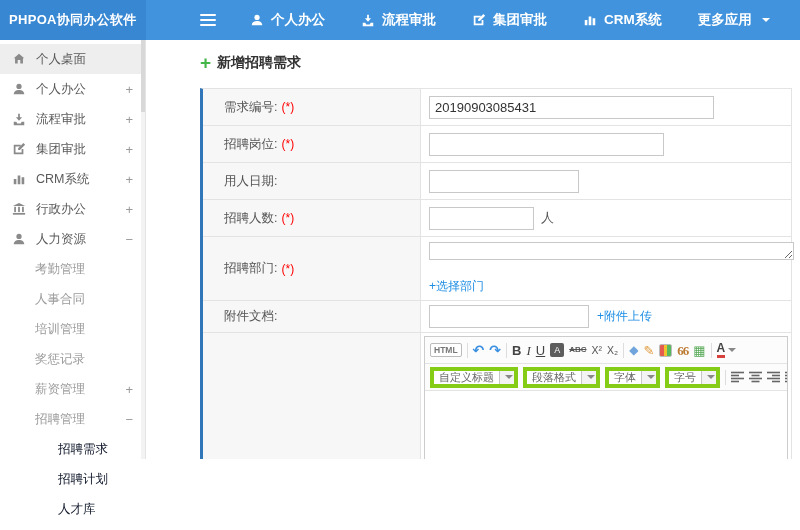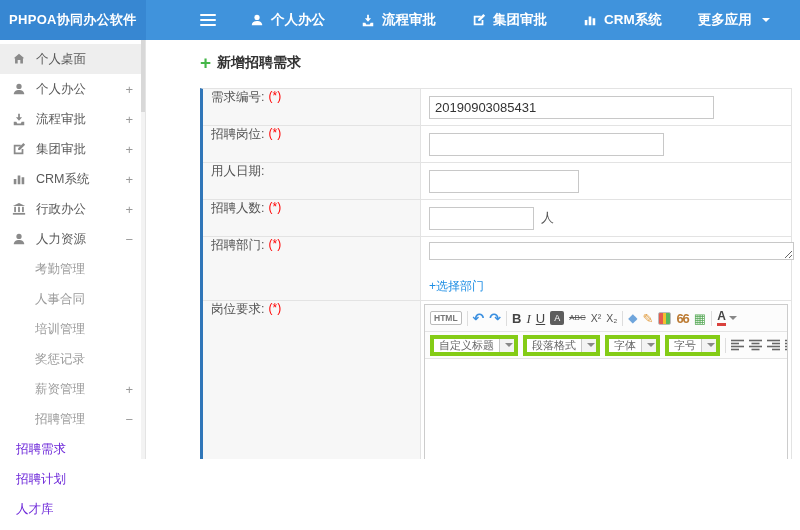--- a/index.html
+++ b/index.html
@@ -28,37 +28,37 @@
   
   .sidebar{width:146px;flex:0 0 146px;border-right:1px solid #e4e4e4;background:#fff;
     padding-top:4px;position:relative}
   .sitem{height:30px;display:flex;align-items:center;padding:0 12px;font-size:12.5px;
     color:#5a5a5a;cursor:pointer}
   .sitem.active{background:#eeeeee}
   .sicon{width:15px;margin-right:9px;display:flex}
   .sicon svg{fill:#8a8a8a}
   .stoggle{margin-left:auto;color:#999;font-size:13px}
   .sitem.lvl1{padding-left:35px;color:#9b9b9b}
-  .sitem.lvl2{padding-left:16px;color:#6d28d9}
+  .sitem.lvl2{padding-left:58px;color:#0f172a}
   .sscroll{position:absolute;top:0;right:0;width:4px;height:100%;background:#f3f3f3}
   .sthumb{width:4px;height:72px;background:#d8d8d8}
 
   
   .content{flex:1;overflow:hidden;background:#fff}
   .title-row{display:flex;align-items:center;margin:14px 0 0 54px}
   .plus{color:#45b649;font-size:19px;font-weight:bold;margin-right:6px;line-height:14px}
   .page-title{font-size:14px;color:#333;font-weight:bold}
 
   
   .form{margin:16px 0 0 54px;width:592px;border:1px solid #e3e3e3;border-left:3px solid #3076b8}
   .frow{display:flex;border-bottom:1px solid #e3e3e3}
   .frow:last-child{border-bottom:none}
   .r-std{height:37px}.r6{height:32px}.r-dept{height:64px}.r-editor{height:336px}
   .flabel{flex:0 0 218px;width:218px;background:#f7f7f7;border-right:1px solid #e3e3e3;
-    display:flex;padding-left:8px;font-size:12.5px;color:#555}
+    display:flex;align-items:center;padding-left:21px;font-size:12.5px;color:#555}
   .req{color:#f00;margin-left:4px;font-size:12px}
   .fvalue{flex:1;display:flex;align-items:center;padding:5px 8px;min-width:0}
   .inp{border:1px solid #c8c8c8;height:23px;font-size:13px;padding:0 5px;color:#333;background:#fff}
   .w285{width:285px}.w235{width:235px}.w150{width:150px}.w105{width:105px}.w160{width:160px}
   .suffix{margin-left:7px;font-size:13px;color:#555}
   .col{flex-direction:column;align-items:flex-start;justify-content:center;gap:18px}
   .dept-area{width:365px;height:38px;border:1px solid #c8c8c8;background:#fff;
     font:13px "Liberation Sans",sans-serif;padding:3px 5px;color:#333}
   .blue-link{color:#1e8ee4;font-size:12px;cursor:pointer}
   .ml8{margin-left:8px}
@@ -70,27 +70,27 @@
     border-bottom:1px solid #e4e4e4;background:#fcfcfc;white-space:nowrap;overflow:hidden}
   .tb-btn{font-size:12px;color:#555;cursor:pointer;display:inline-flex;align-items:center;line-height:1}
   .html-btn{font-size:8.5px;font-weight:bold;color:#777;border:1px solid #bbb;padding:2px 3px;
     border-radius:2px;background:#fff}
   .undo,.redo{color:#3a8fe0;font-size:14px;font-weight:bold}
   .bold{font-weight:bold;font-size:13px;color:#444}
   .italic{font-style:italic;font-family:"Liberation Serif",serif;font-size:13px;color:#444}
   .uline{text-decoration:underline;font-size:13px;color:#444}
   .fontbox{background:#5d5d5d;color:#fff;font-size:9px;width:14px;height:14px;
     display:inline-flex;align-items:center;justify-content:center;border-radius:2px}
-  .strike{font-size:8px;font-weight:normal;text-decoration:line-through;color:#555}
+  .strike{font-size:8px;font-weight:bold;text-decoration:line-through;color:#555}
   .supsub{font-size:10.5px;font-weight:normal;color:#555}
   .eraser{color:#6fa5dc;font-size:12px}
   .brush{color:#e09a3c;font-size:13px}
   .fillcolor{width:13px;height:13px;border-radius:2px;border:1px solid #bbb;
     background:linear-gradient(90deg,#e45b4f 33%,#f2c12e 33% 66%,#58b85c 66%)}
-  .quote{font-family:Liberation Sans, sans-serif;font-weight:bold;color:#bc7b33;
+  .quote{font-family:Liberation Serif, serif;font-weight:bold;color:#bc7b33;
     font-size:13px;letter-spacing:-1px}
   .tableic{color:#56a956;font-size:13px}
   .fc-a{font-size:12px;font-weight:bold;color:#444;border-bottom:3px solid #d9413d;
     line-height:1;padding-bottom:1px}
   .tb-sep{width:1px;height:15px;background:#ddd;flex:0 0 1px}
   .ddl{display:flex;align-items:center;border:4px solid #84cc16;height:21px;background:#fff;cursor:pointer}
   .ddl-label{font-size:11px;color:#666;padding:0 5px;white-space:nowrap}
   .ddl-caret{width:15px;height:100%;border-left:1px solid #c6c6c6;display:flex;
     align-items:center;justify-content:center;background:#f3f3f3}
   .align-btn{display:inline-flex;cursor:pointer}
@@ -313,20 +313,29 @@
         <div class="flabel">
           <span>招聘部门:</span>
           <span class="req">(*)</span>
         </div>
         <div class="fvalue col">
           <textarea class="dept-area" style=""></textarea>
           <a class="blue-link">+选择部门</a>
         </div>
       </div>
 
+      <div class="frow r6">
+        <div class="flabel">
+          <span>附件文档:</span>
+        </div>
+        <div class="fvalue">
+          <input class="inp w160" style="">
+          <a class="blue-link ml8">+附件上传</a>
+        </div>
+      </div>
 
       <div class="frow r-editor">
         <div class="flabel">
           <span>岗位要求:</span>
           <span class="req">(*)</span>
         </div>
         <div class="fvalue ed-cell">
           <div class="editor">
 
             <div class="tbar">

